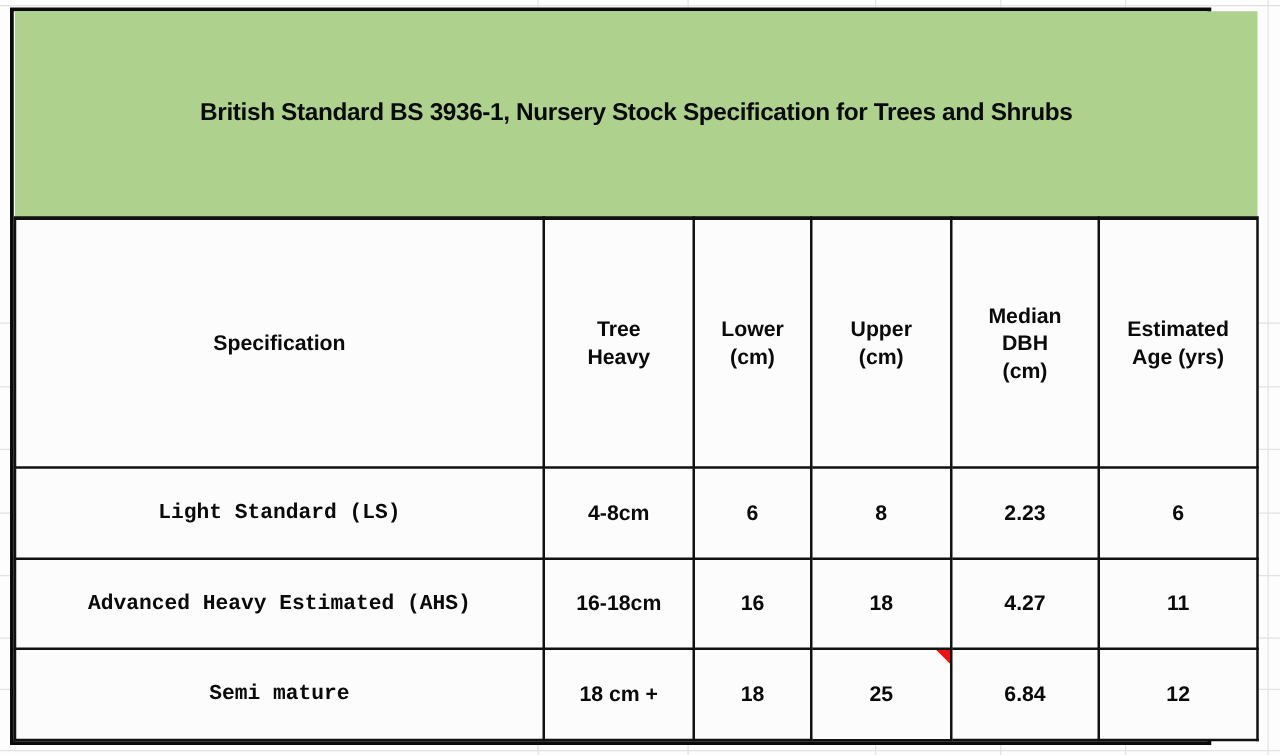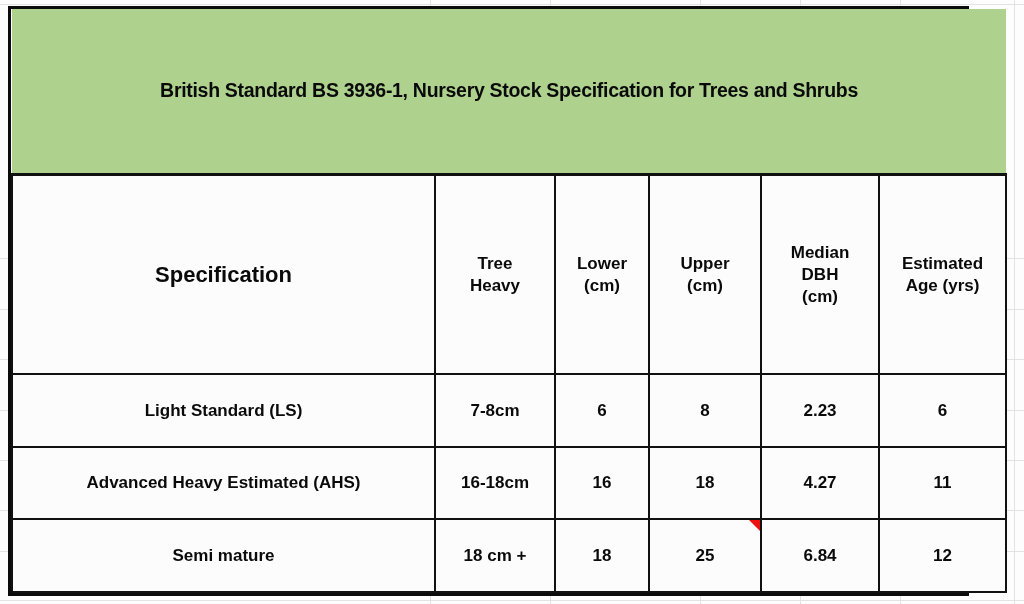--- a/index.html
+++ b/index.html
@@ -79,29 +79,29 @@
     border-bottom: 3px solid #111 !important;
   }
 
   
   .hdr {
     height: 138px;
     font-size: 17px;
     line-height: 1.28;
     font-weight: bold;
   }
-  .hdr-spec { font-size: 22px; }
+  .hdr-spec { font-size: 17px; }
 
   
   tr.data-row td {
     height: 50px;
     font-size: 17px;
     font-weight: bold;
   }
-  td.spec-name { font-weight: bold; }
+  td.spec-name { font-weight: bold; font-family: Liberation Mono, monospace; }
   td.num { font-weight: bold; }
 
   
   col.c-spec  { width: 423px; }
   col.c-girth { width: 120px; }
   col.c-lower { width: 94px;  }
   col.c-upper { width: 112px; }
   col.c-dbh   { width: 118px; }
   col.c-age   { width: 127px; }
 
@@ -175,21 +175,21 @@
           <span>(cm)</span>
         </td>
         <td class="hdr">
           <span>Estimated</span><br>
           <span>Age (yrs)</span>
         </td>
       </tr>
 
       <tr class="data-row">
         <td class="spec-name">Light Standard (LS)</td>
-        <td class="num">7-8cm</td>
+        <td class="num">4-8cm</td>
         <td class="num">6</td>
         <td class="num">8</td>
         <td class="num">2.23</td>
         <td class="num">6</td>
       </tr>
 
 
 
 
 

